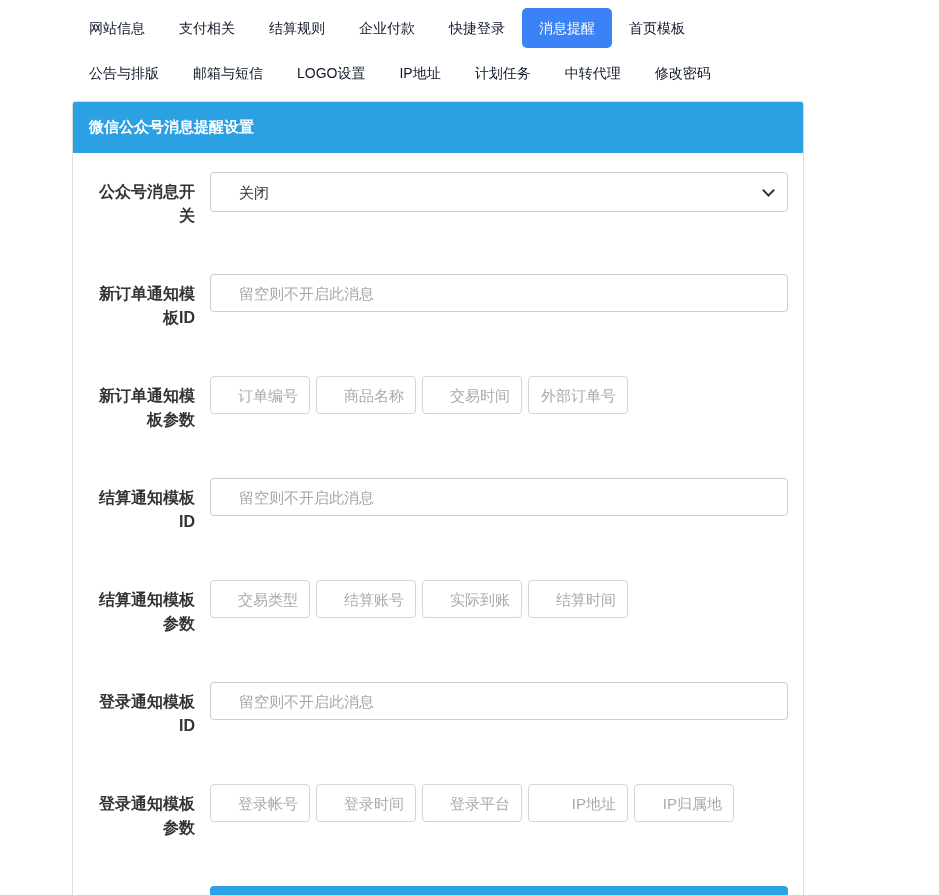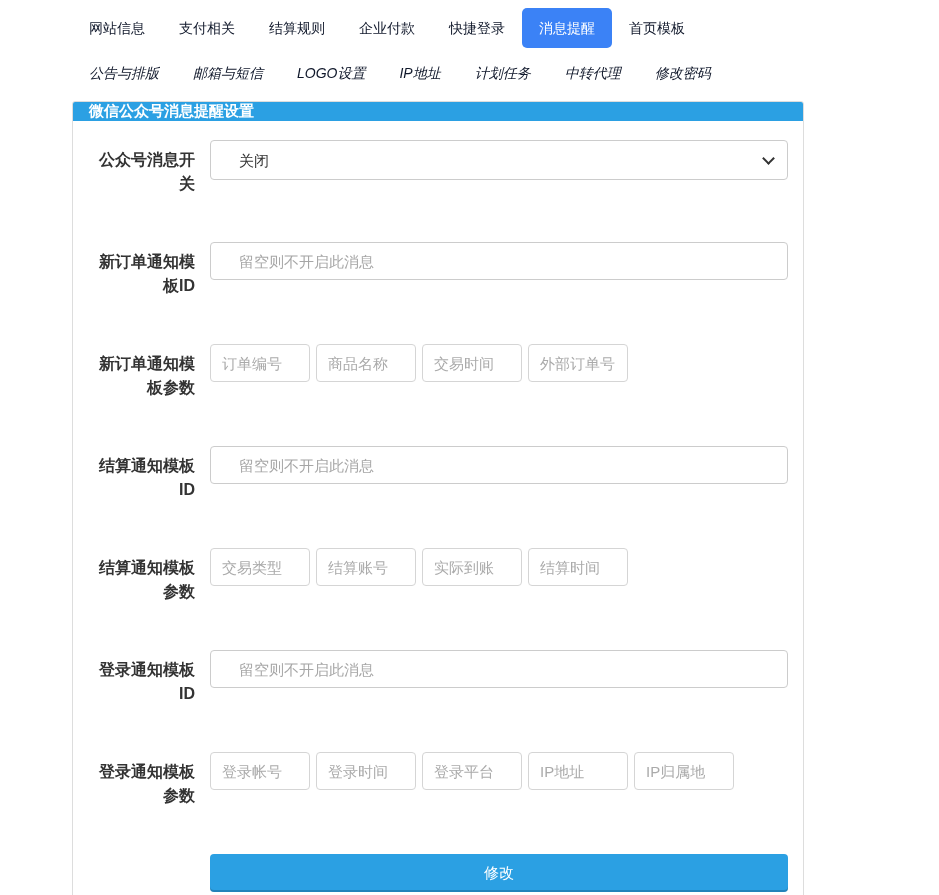--- a/index.html
+++ b/index.html
@@ -6,21 +6,21 @@
   html, body {
     width: 939px; height: 895px;
     background: #fff;
     font-family: "Liberation Sans", "DejaVu Sans", sans-serif;
     overflow: hidden;
   }
   .page { padding: 8px 0 0 72px; width: 812px; }
 
   
   .nav-row { display: flex; align-items: center; }
-  .nav-row.second { margin-top: 5px; margin-bottom: 8px; font-style: italic; }
+  .nav-row.second { margin-top: 5px; margin-bottom: 8px; }
   .tab {
     font-size: 14px;
     color: #0f172a;
     padding: 12px 17px;
     line-height: 16px;
     border-radius: 5px;
     cursor: pointer;
     white-space: nowrap;
   }
   .tab.active { background: #3b82f6; color: #fff; }
@@ -30,21 +30,21 @@
     width: 732px;
     border: 1px solid #ddd;
     border-radius: 3px;
     background: #fff;
   }
   .panel-heading {
     background: #2ba0e3;
     color: #fff;
     font-size: 15px;
     font-weight: 700;
-    padding: 0 16px;
+    padding: 16px 16px;
     border-radius: 2px 2px 0 0;
   }
   .panel-body { padding: 19px 15px 28px 15px; }
 
   .form-row { display: flex; margin-bottom: 46px; }
   .form-row:last-child { margin-bottom: 0; }
   .form-label {
     width: 122px;
     padding: 8px 15px 0 0;
     text-align: right;
@@ -93,20 +93,21 @@
     width: 100px;
     height: 38px;
     border: 1px solid #d5d5d5;
     border-radius: 4px;
     padding: 0 11px;
     margin-right: 6px;
     font-size: 15px;
     color: #333;
     outline: none;
     font-family: "Liberation Sans", "DejaVu Sans", sans-serif;
+    text-align: right;
   }
   .param-input::placeholder { color: #aaa; opacity: 1; }
 
   .submit-button {
     width: 100%;
     height: 38px;
     background: #2ba0e3;
     border: none;
     border-radius: 4px;
     box-shadow: inset 0 -2px 0 rgba(0,0,0,0.18);

